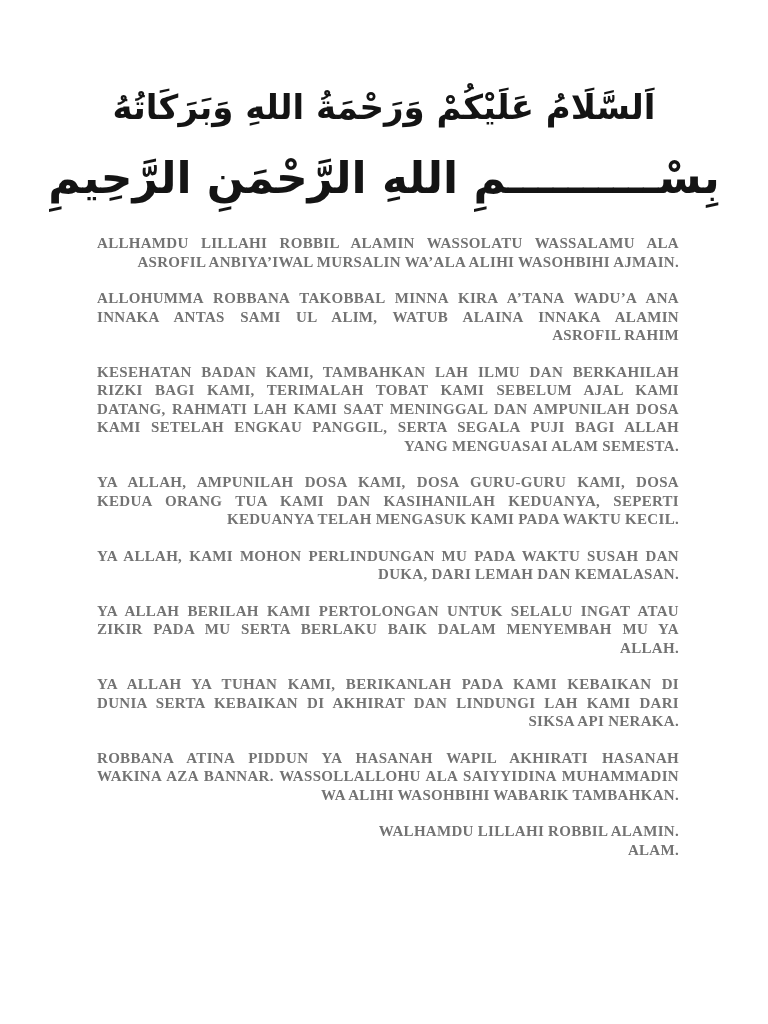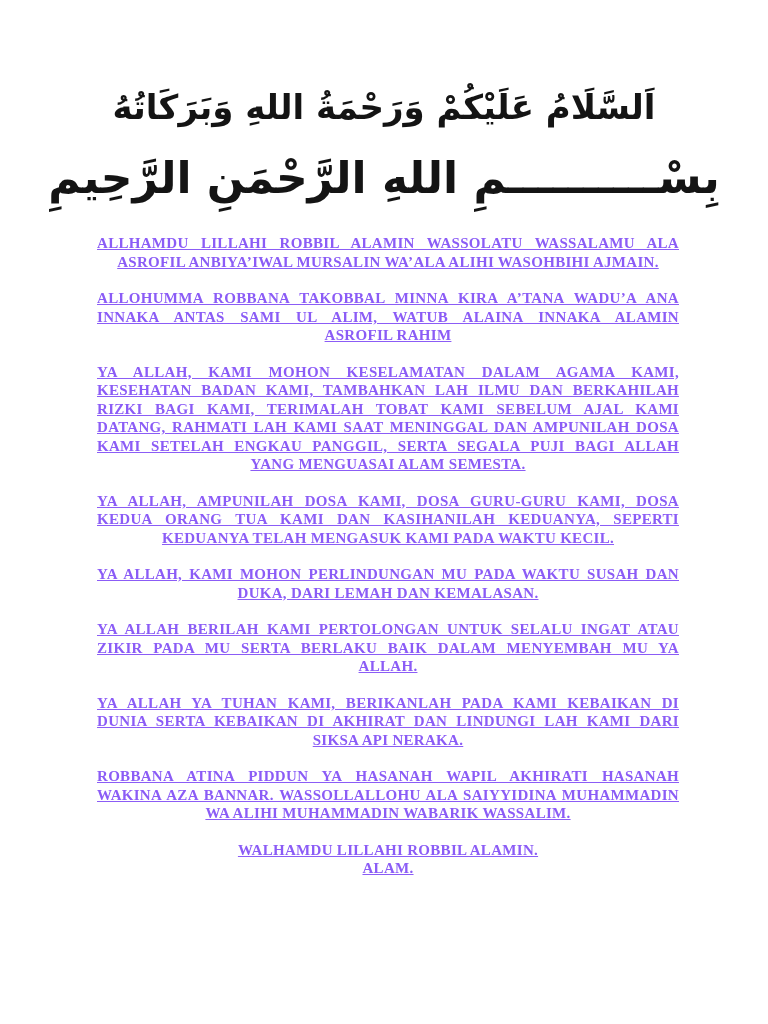--- a/index.html
+++ b/index.html
@@ -30,36 +30,35 @@
   }
   .arabic.basmala {
     margin-top: 16px;
     font-size: 44px;
     line-height: 60px;
     font-weight: bold;
   }
   .body-text {
     margin: 26px 93px 0 93px;
     width: 582px;
-    color: #8b5cf6;
+    color: #737373;
     font-family: "Liberation Serif", "DejaVu Serif", serif;
     font-weight: bold;
     font-size: 15px;
     line-height: 18.5px;
     letter-spacing: 0.3px;
-    text-decoration: underline;
   }
   .paragraph {
     margin: 0 0 18px 0;
   }
   .paragraph:last-child {
     margin-bottom: 8px;
   }
   .line {
-    text-align: center;
+    text-align: right;
     white-space: normal;
   }
   .line.justified {
     text-align: justify;
     text-align-last: justify;
     text-justify: inter-word;
   }
 </style>
 </head>
 <body>
@@ -71,21 +70,20 @@
       <div class="paragraph">
         <div class="line justified">ALLHAMDU LILLAHI ROBBIL ALAMIN WASSOLATU WASSALAMU ALA</div>
         <div class="line">ASROFIL ANBIYA’IWAL MURSALIN WA’ALA ALIHI WASOHBIHI AJMAIN.</div>
       </div>
       <div class="paragraph">
         <div class="line justified">ALLOHUMMA ROBBANA TAKOBBAL MINNA KIRA A’TANA WADU’A ANA</div>
         <div class="line justified">INNAKA ANTAS SAMI UL ALIM, WATUB ALAINA INNAKA ALAMIN</div>
         <div class="line">ASROFIL RAHIM</div>
       </div>
       <div class="paragraph">
-        <div class="line justified">YA ALLAH, KAMI MOHON KESELAMATAN DALAM AGAMA KAMI,</div>
         <div class="line justified">KESEHATAN BADAN KAMI, TAMBAHKAN LAH ILMU DAN BERKAHILAH</div>
         <div class="line justified">RIZKI BAGI KAMI, TERIMALAH TOBAT KAMI SEBELUM AJAL KAMI</div>
         <div class="line justified">DATANG, RAHMATI LAH KAMI SAAT MENINGGAL DAN AMPUNILAH DOSA</div>
         <div class="line justified">KAMI SETELAH ENGKAU PANGGIL, SERTA SEGALA PUJI BAGI ALLAH</div>
         <div class="line">YANG MENGUASAI ALAM SEMESTA.</div>
       </div>
       <div class="paragraph">
         <div class="line justified">YA ALLAH, AMPUNILAH DOSA KAMI, DOSA GURU-GURU KAMI, DOSA</div>
         <div class="line justified">KEDUA ORANG TUA KAMI DAN KASIHANILAH KEDUANYA, SEPERTI</div>
         <div class="line">KEDUANYA TELAH MENGASUK KAMI PADA WAKTU KECIL.</div>
@@ -100,20 +98,20 @@
         <div class="line">ALLAH.</div>
       </div>
       <div class="paragraph">
         <div class="line justified">YA ALLAH YA TUHAN KAMI, BERIKANLAH PADA KAMI KEBAIKAN DI</div>
         <div class="line justified">DUNIA SERTA KEBAIKAN DI AKHIRAT DAN LINDUNGI LAH KAMI DARI</div>
         <div class="line">SIKSA API NERAKA.</div>
       </div>
       <div class="paragraph">
         <div class="line justified">ROBBANA ATINA PIDDUN YA HASANAH WAPIL AKHIRATI HASANAH</div>
         <div class="line justified">WAKINA AZA BANNAR. WASSOLLALLOHU ALA SAIYYIDINA MUHAMMADIN</div>
-        <div class="line">WA ALIHI MUHAMMADIN WABARIK WASSALIM.</div>
+        <div class="line">WA ALIHI WASOHBIHI WABARIK TAMBAHKAN.</div>
       </div>
       <div class="paragraph">
         <div class="line">WALHAMDU LILLAHI ROBBIL ALAMIN.</div>
         <div class="line">ALAM.</div>
       </div>
     </div>
 </div>
 
 </body></html>

